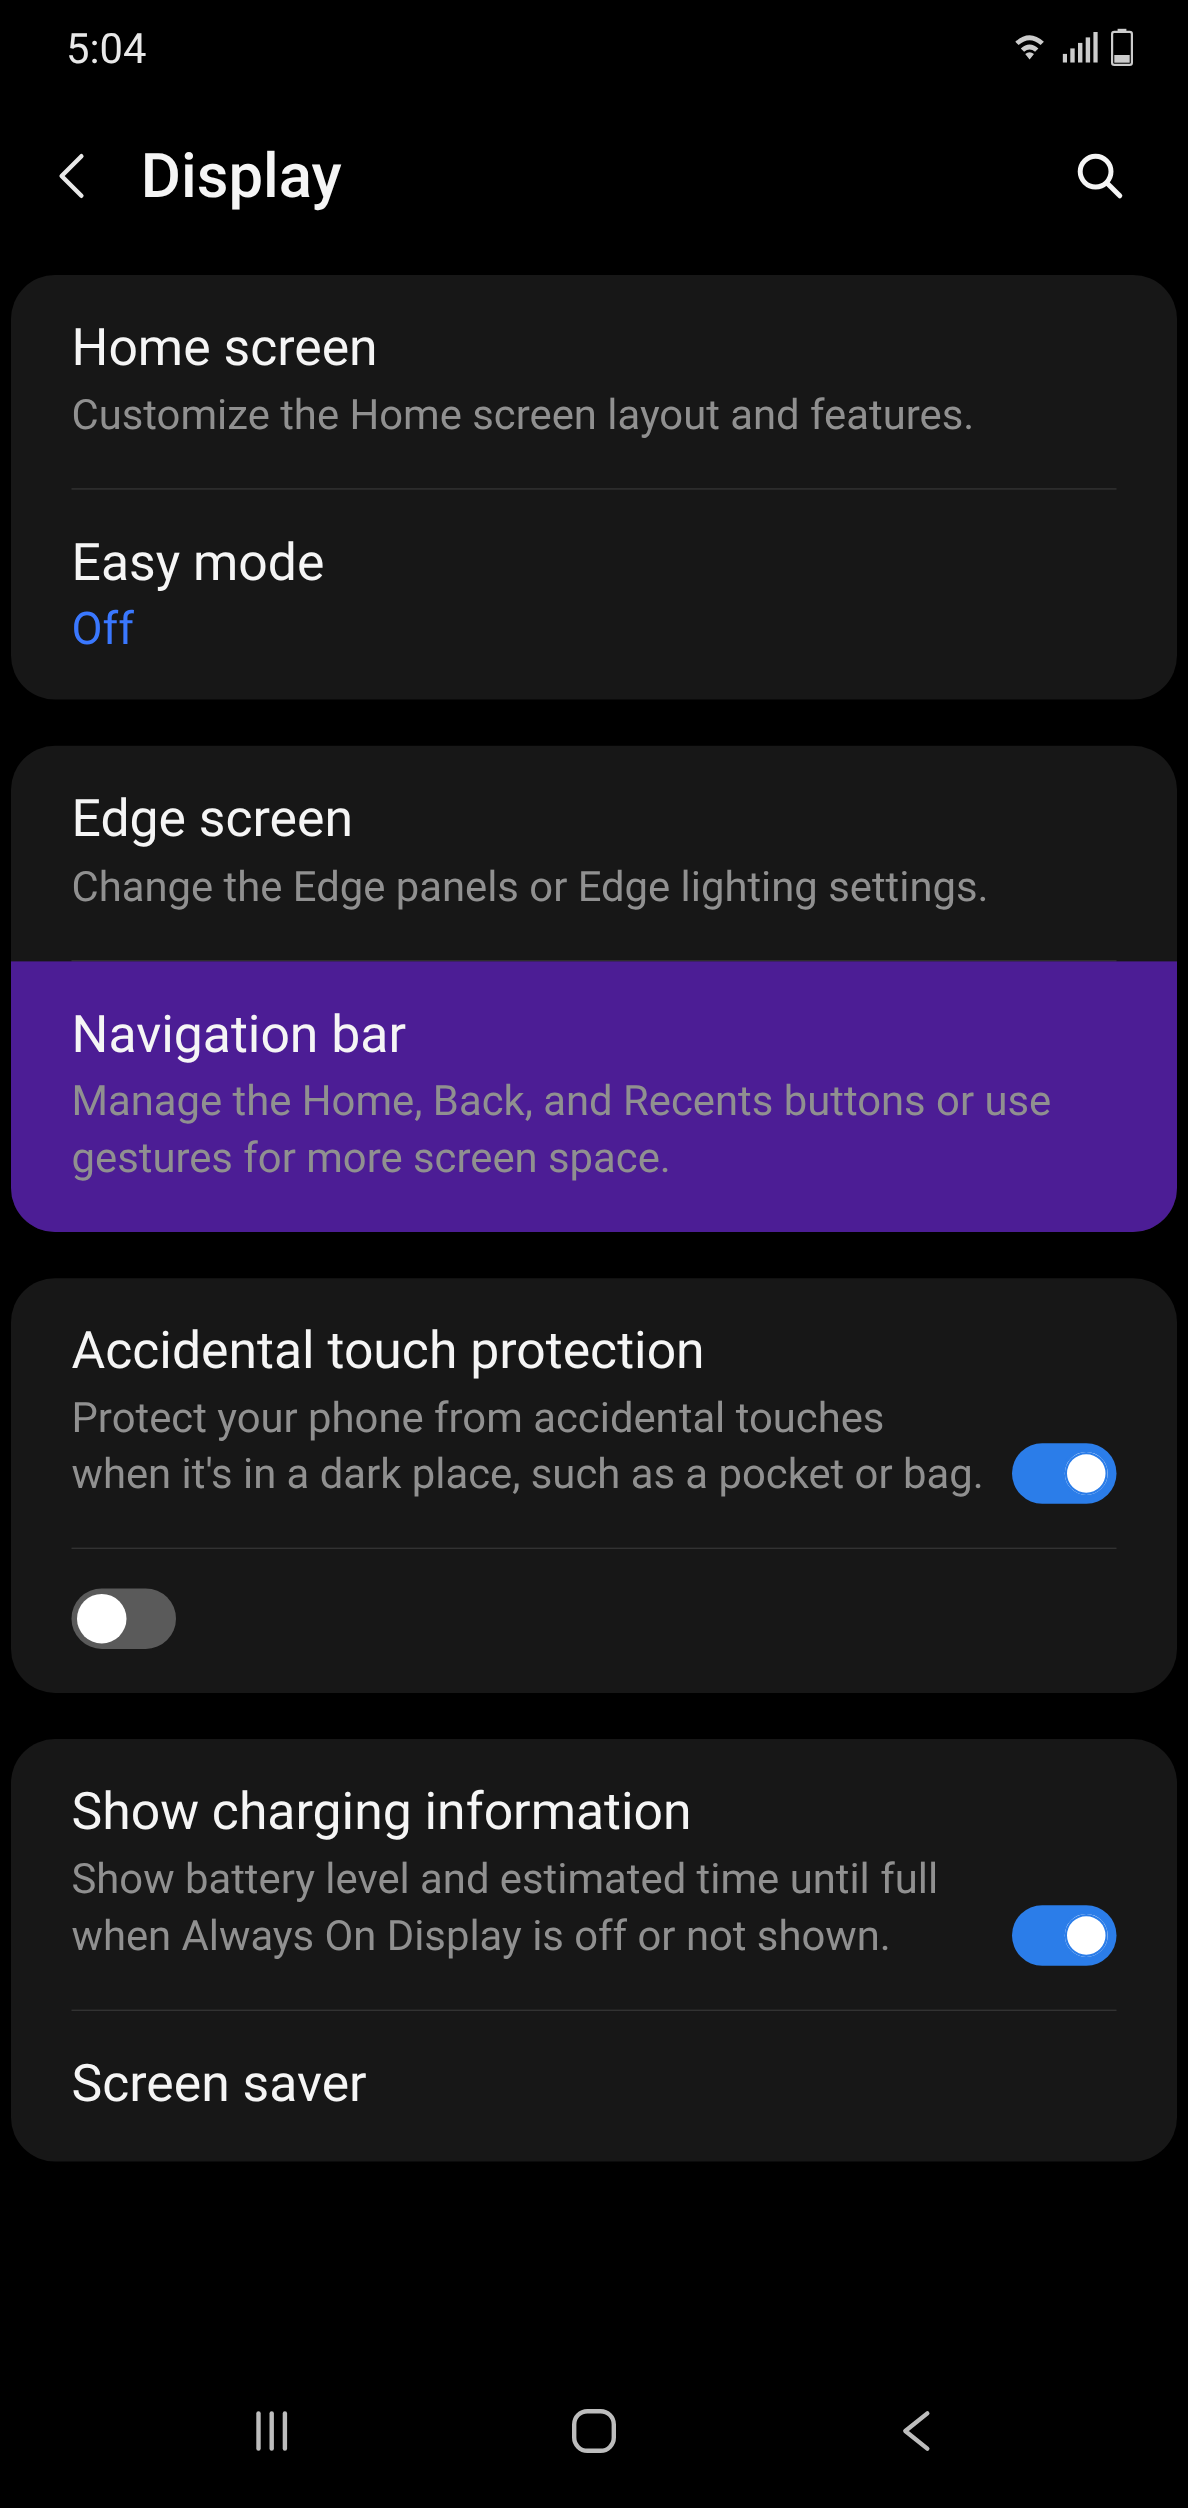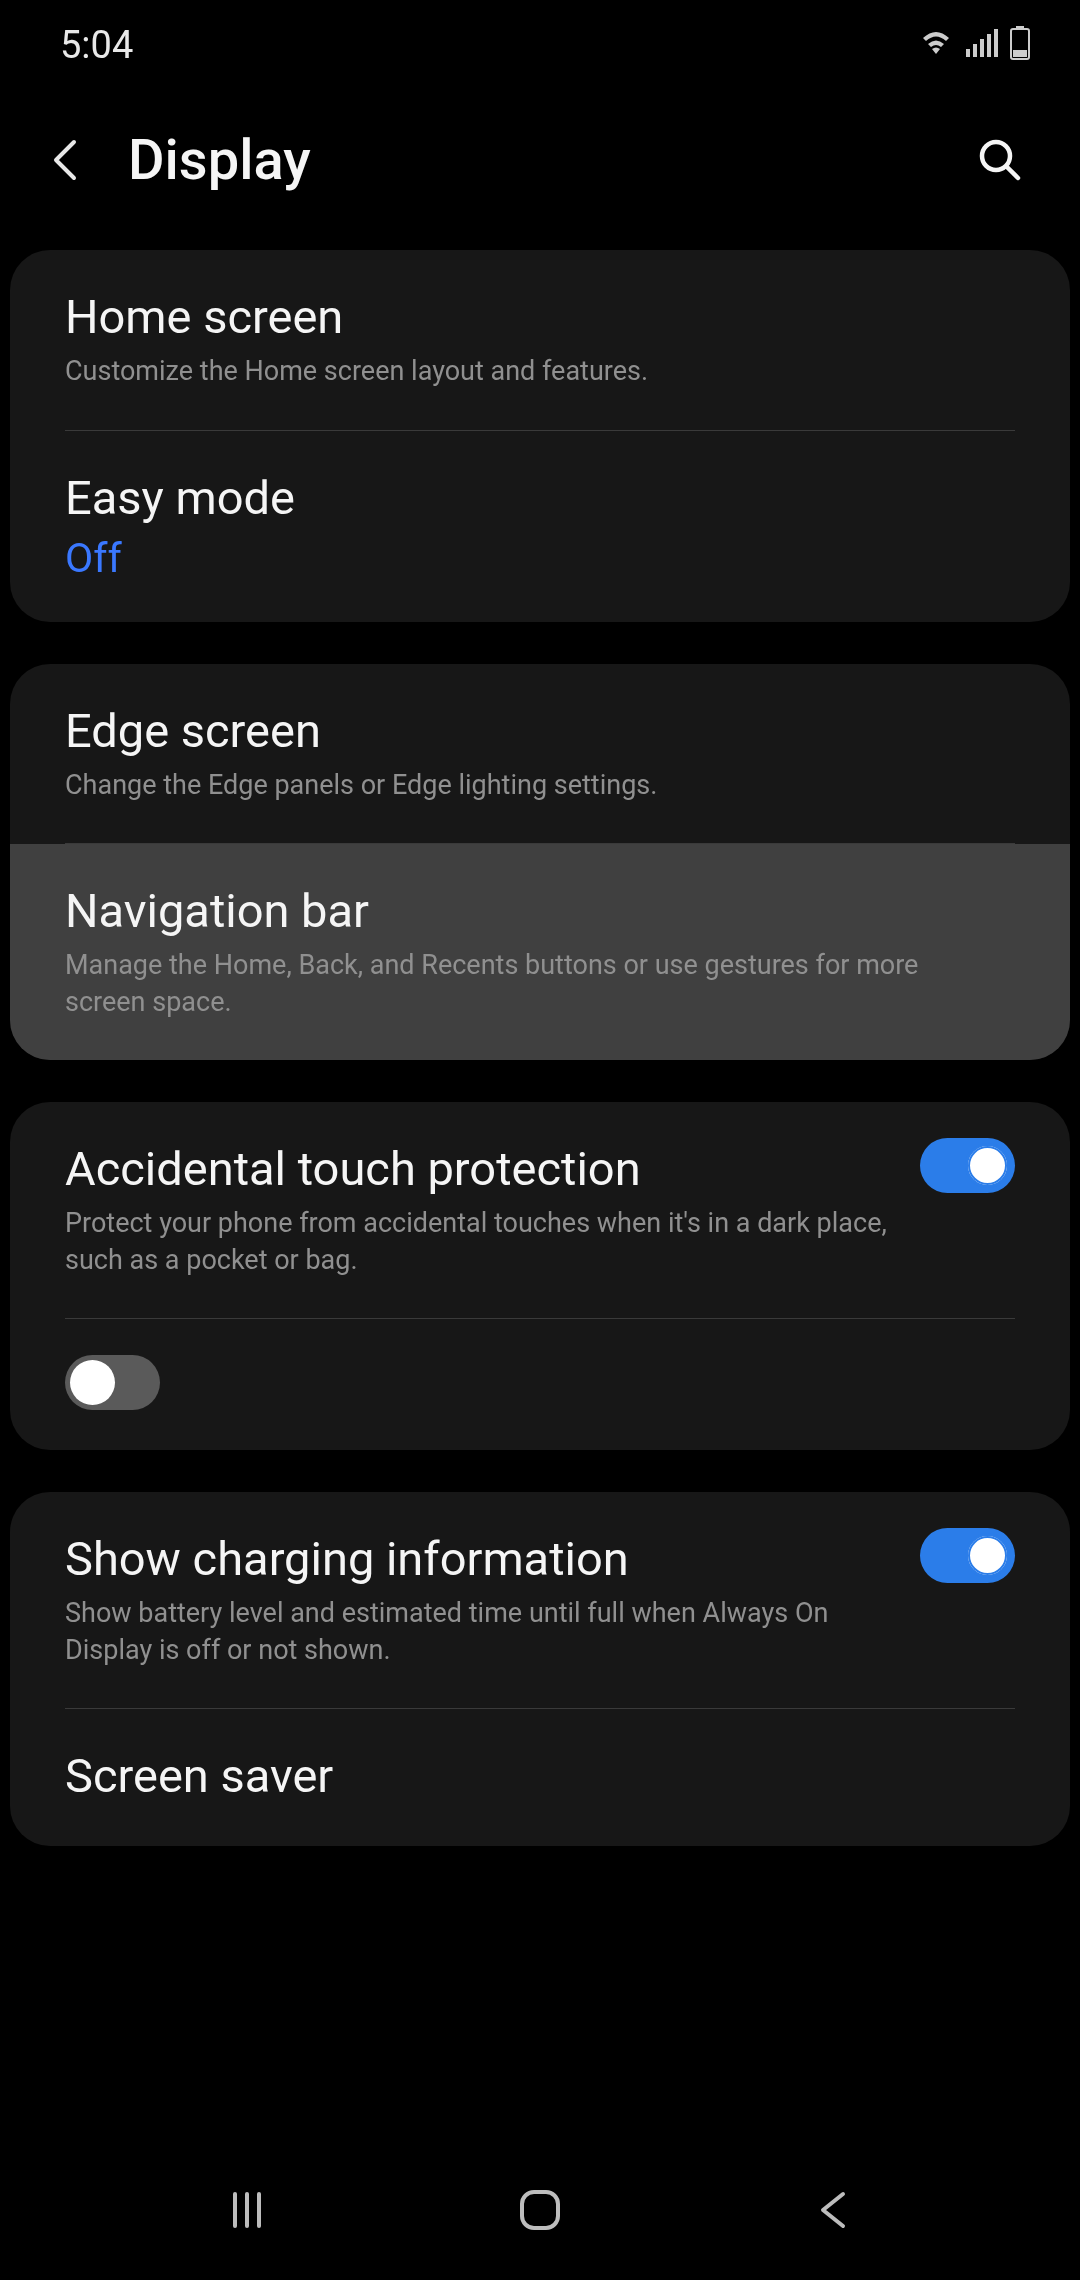--- a/index.html
+++ b/index.html
@@ -60,54 +60,54 @@
   }
   .card {
     background: #171717;
     border-radius: 40px;
     margin-bottom: 42px;
     overflow: hidden;
   }
   .row {
     padding: 36px 55px 40px 55px;
     display: flex;
-    align-items: flex-start;
+    align-items: flex-end;
   }
   .row-text {
     flex: 1;
     padding-right: 20px;
   }
   .row-title {
     font-size: 47px;
     font-weight: 400;
     color: #f5f5f5;
     line-height: 1.3;
   }
   .row-subtitle {
-    font-size: 27px;
+    font-size: 38px;
     font-weight: 400;
     color: #909090;
     line-height: 1.35;
     margin-top: 6px;
   }
   .row-status {
     font-size: 41px;
     font-weight: 400;
     margin-top: 6px;
   }
   .status-off {
     color: #3a78ff;
   }
   .divider {
     height: 1px;
     background: #3a3a3a;
     margin: 0 55px;
   }
   .highlighted {
-    background: #404040;
+    background: #4c1d95;
   }
   .toggle {
     width: 95px;
     height: 55px;
     border-radius: 30px;
     position: relative;
     flex-shrink: 0;
   }
   .toggle-on {
     background: #2b7de9;

